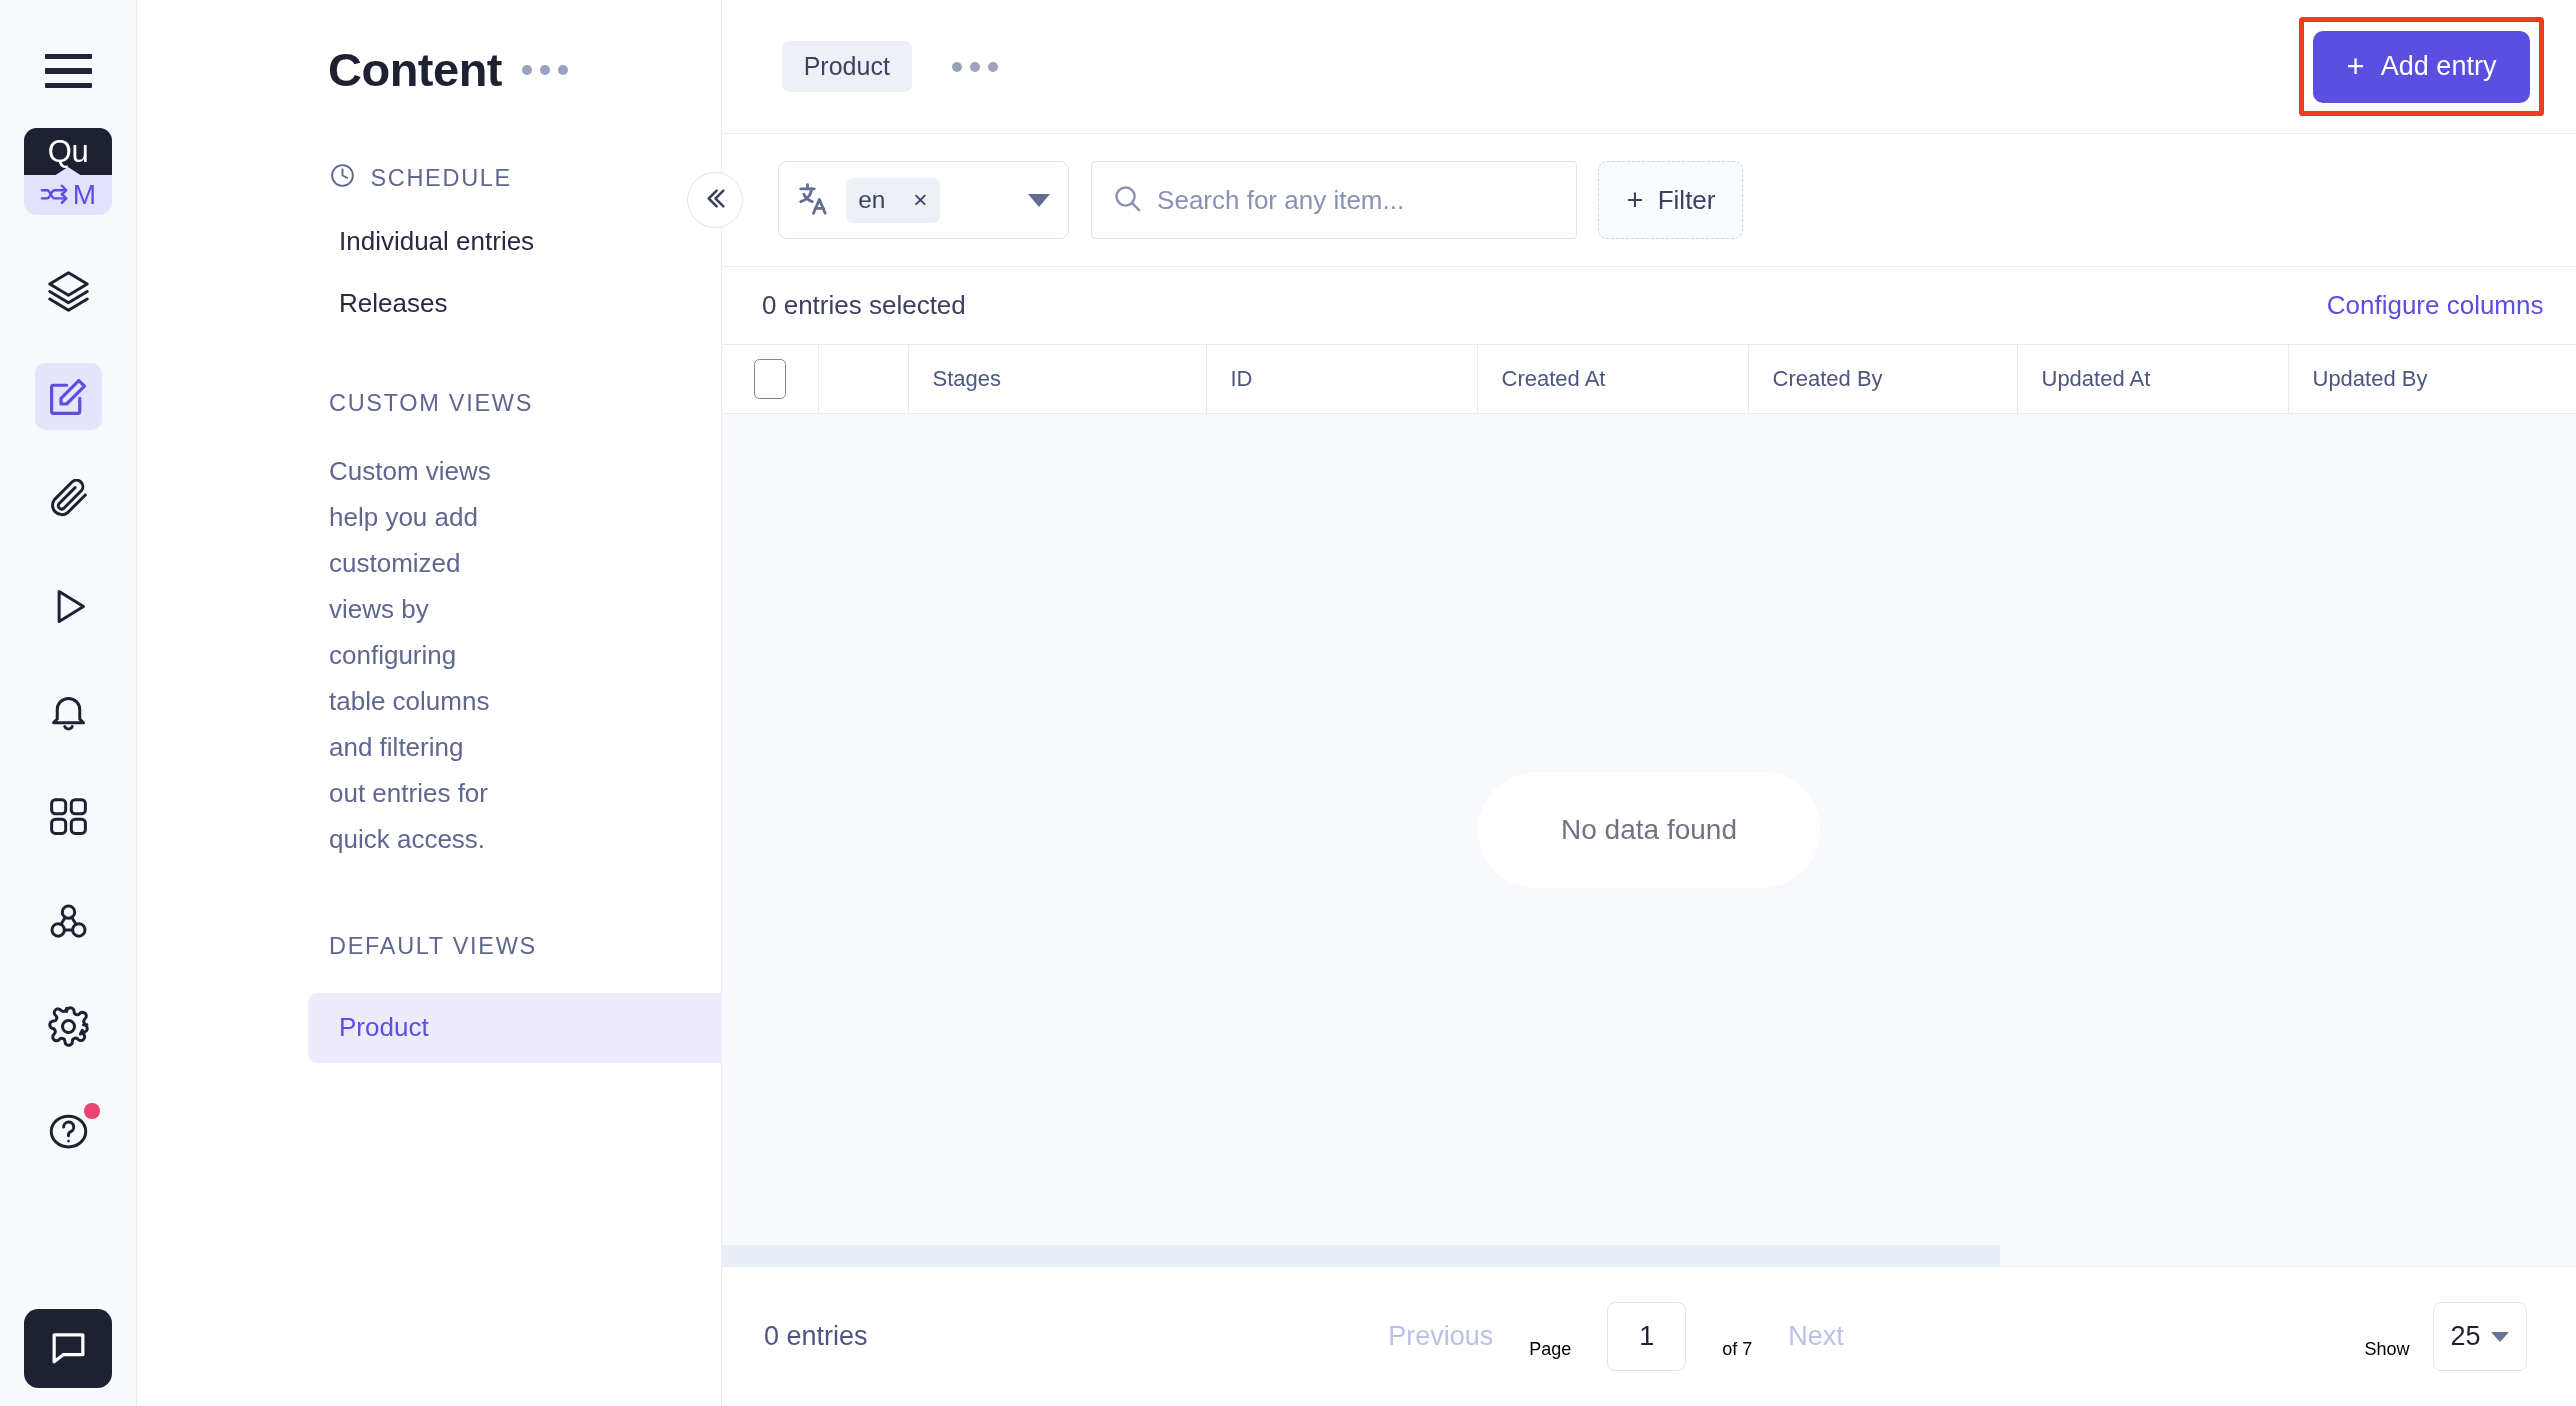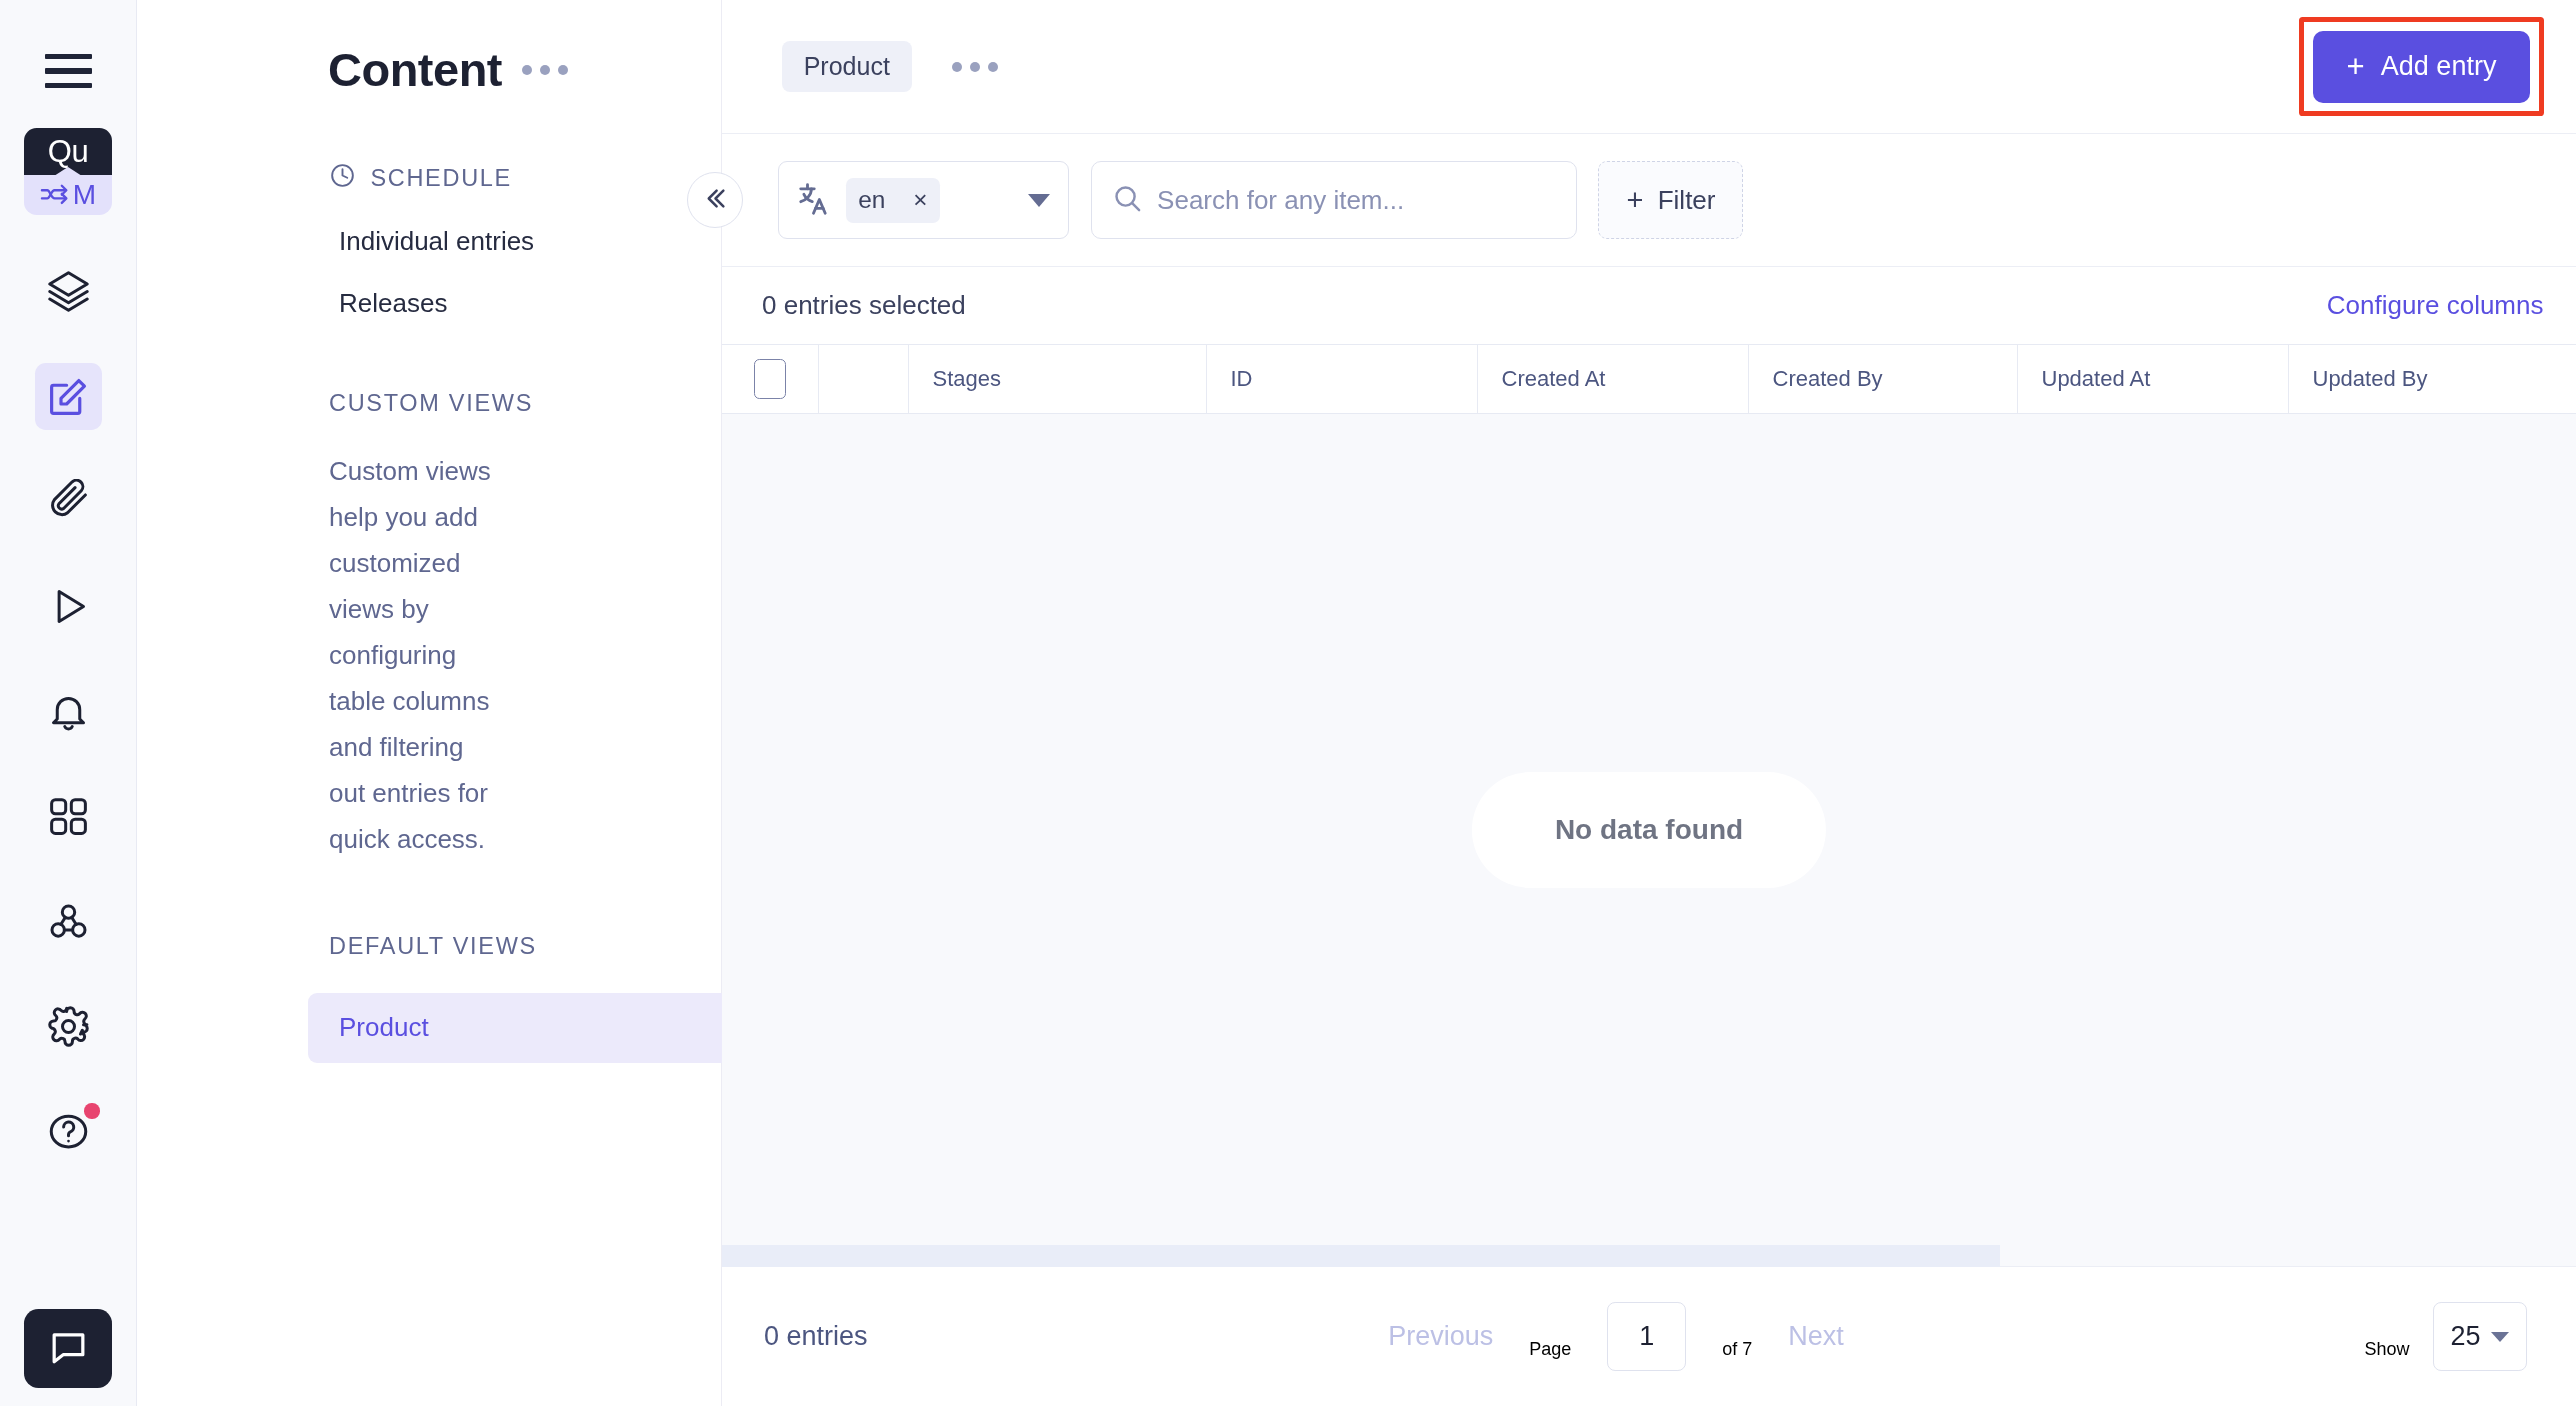--- a/index.html
+++ b/index.html
@@ -180,21 +180,21 @@
   .chip-x { font-size: 24.4px; color: #3b415e; cursor: pointer; line-height: 1; }
   .caret-dn {
     margin-left: auto;
     width: 0; height: 0;
     border-left: 11.7px solid transparent;
     border-right: 11.7px solid transparent;
     border-top: 13.5px solid #646c92;
   }
   .search-box {
     width: 486px; height: 78px;
-    border: 1.8px solid #dfe2ee; border-radius: 10px;
+    border: 1.8px solid #dfe2ee; border-radius: 4px;
     display: flex; align-items: center; gap: 14.4px;
     padding: 0 20px; background: #fff;
   }
   .search-box input {
     border: none; outline: none; background: transparent;
     font-size: 26px; font-family: inherit; color: #3b415e;
     width: 100%;
   }
   .search-box input::placeholder { color: #8a91b4; }
   .filter-btn {
@@ -246,21 +246,21 @@
     background: #f8f9fc;
     position: relative;
     min-height: 0;
   }
   .nodata {
     position: absolute; left: 50%; top: 50%;
     transform: translate(-50%, -50%);
     background: #ffffff;
     border-radius: 81px;
     padding: 42px 83px;
-    font-size: 28px; color: #6f7483; font-weight: bold;
+    font-size: 28px; color: #6f7483;
   }
   .hscroll {
     height: 21.7px; flex: 0 0 21.7px;
     background: #f8f9fc;
     position: relative;
     border-bottom: 1.8px solid #eceef5;
   }
   .hscroll-thumb {
     position: absolute; left: 0; top: 0;
     height: 21.7px; width: 1278px;

